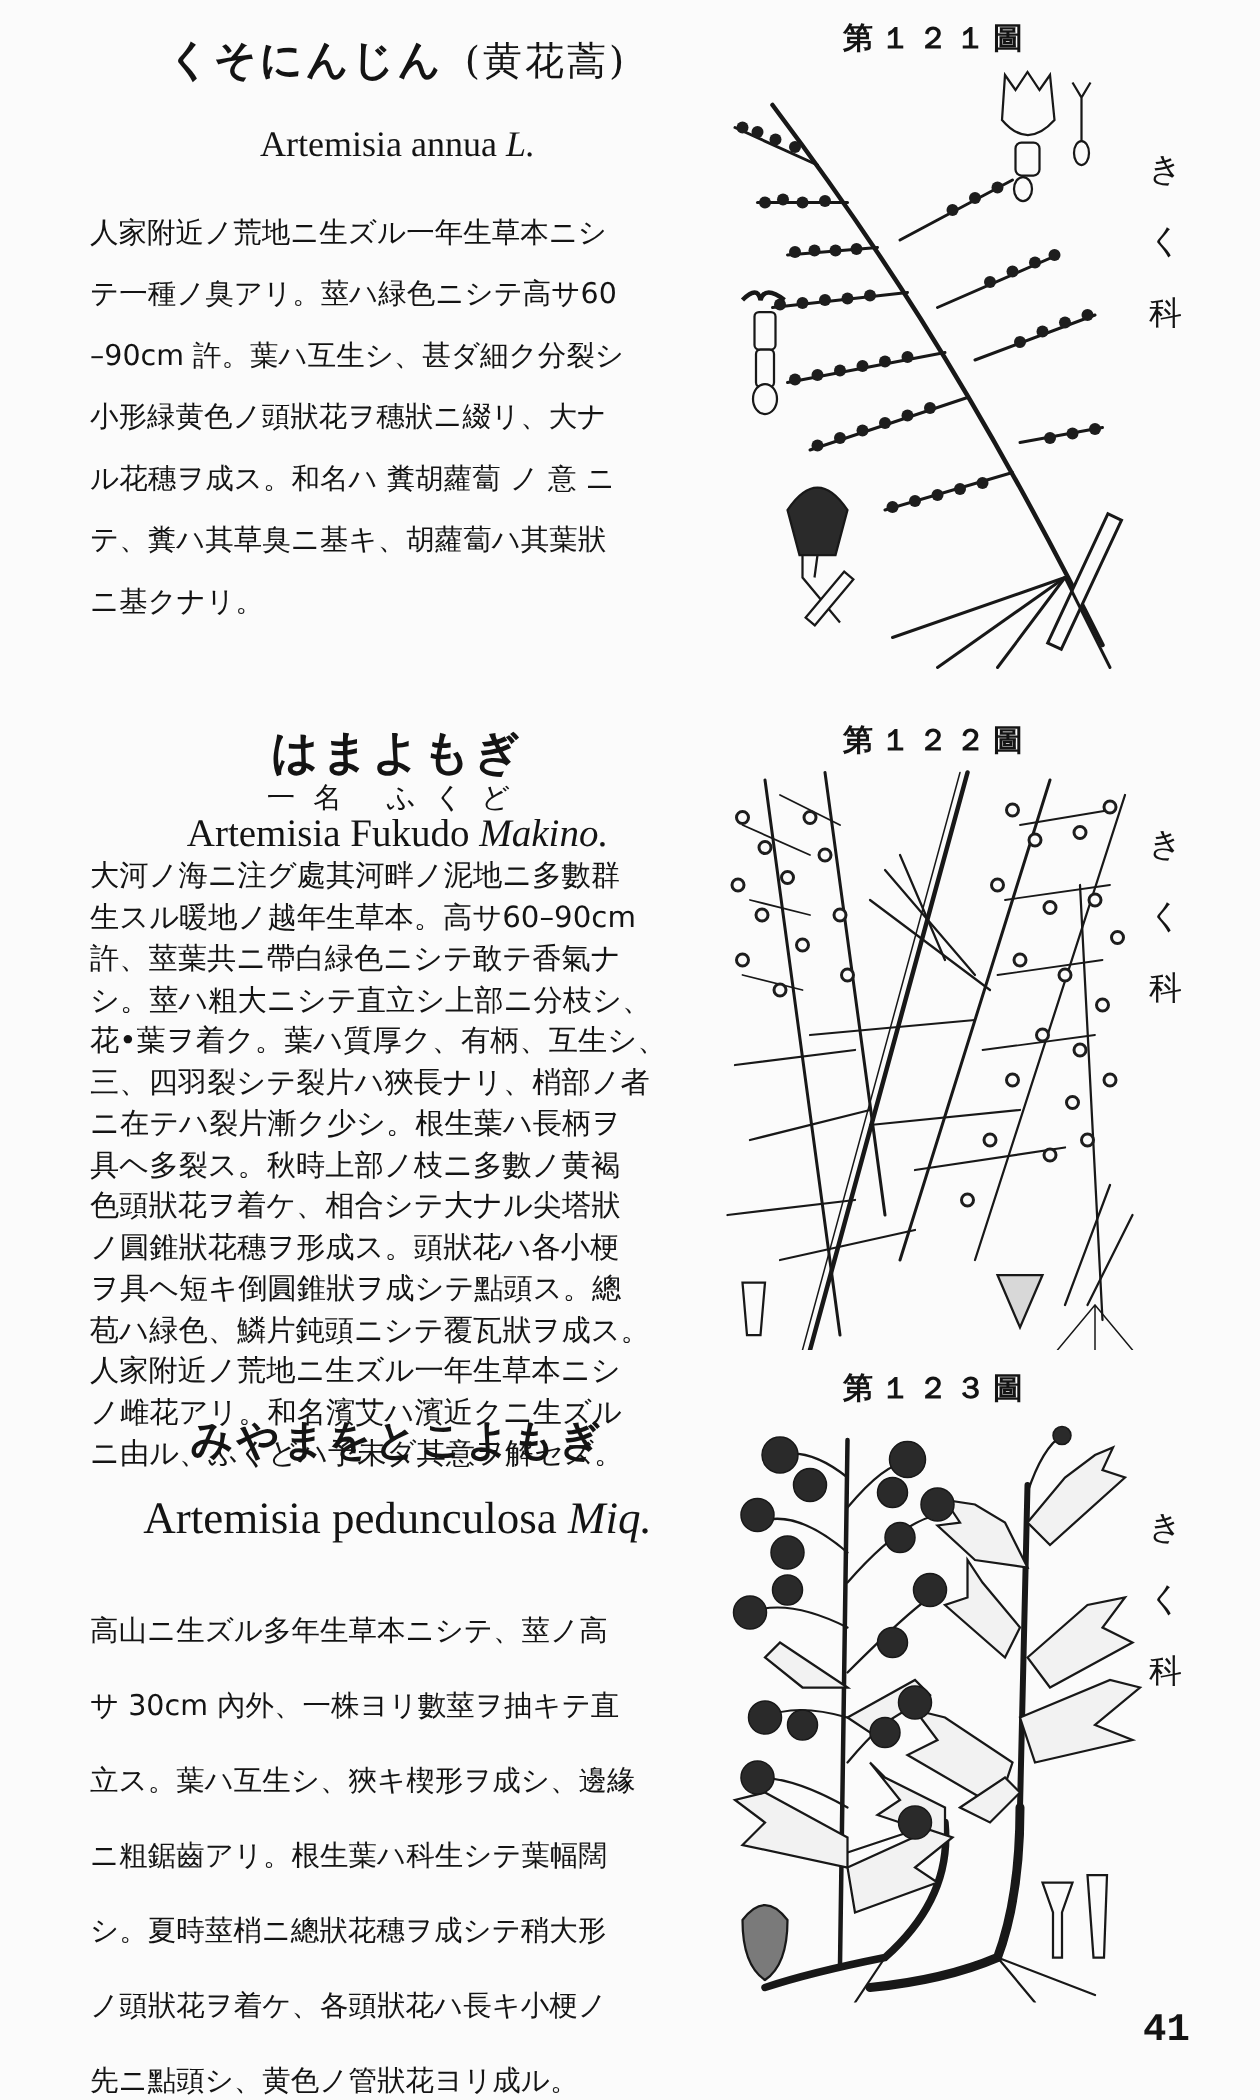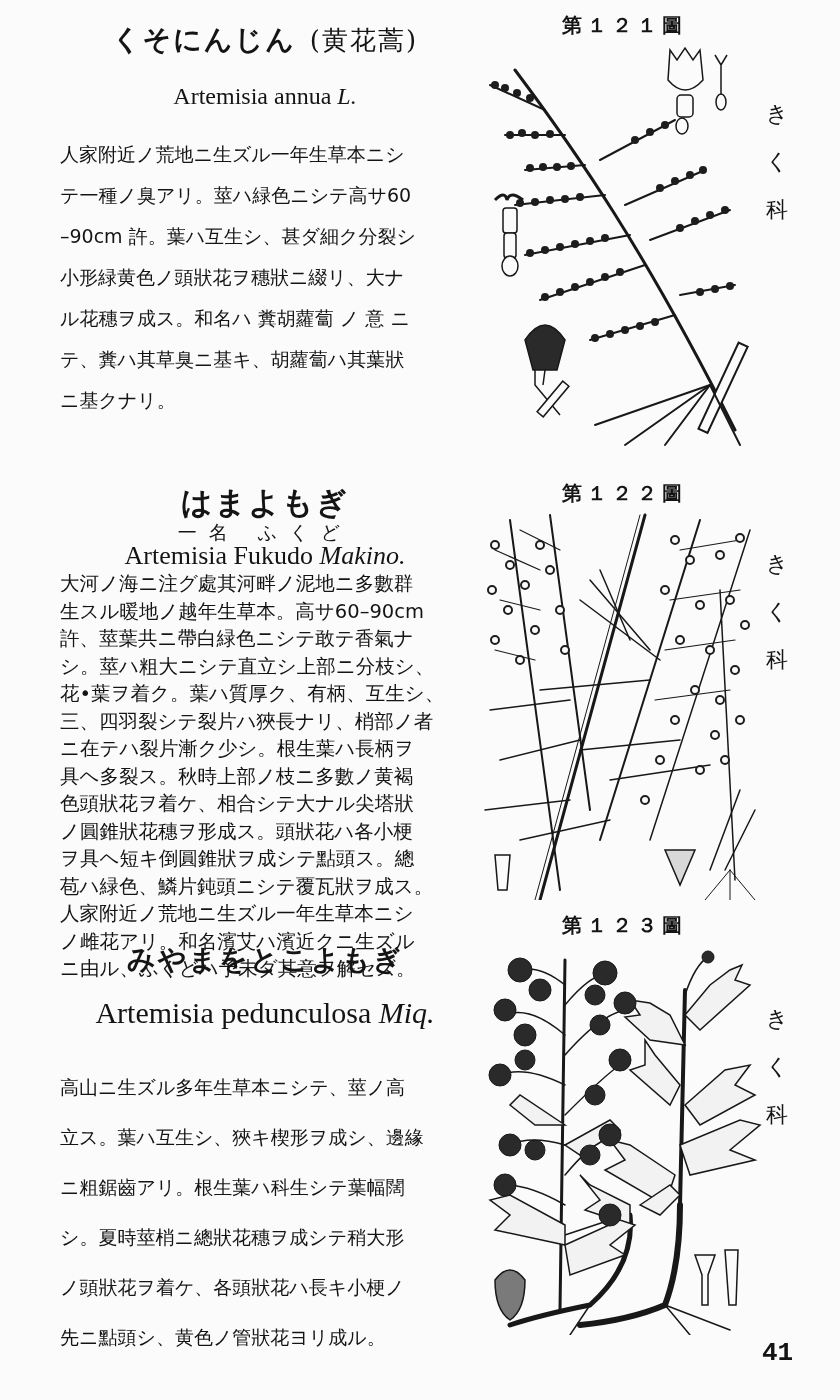--- a/index.html
+++ b/index.html
@@ -104,20 +104,21 @@
 <section class="entry" id="entry-3">
   <h2 class="jp-title">
     <span>みやまをとこよもぎ</span>
   </h2>
   <div class="sci-name">
     <span>Artemisia pedunculosa</span>
     <i>Miq.</i>
   </div>
   <div class="body-text">
     <span class="body-line">高山ニ生ズル多年生草本ニシテ、莖ノ高</span>
+    <span class="body-line">サ 30cm 內外、一株ヨリ數莖ヲ抽キテ直</span>
     <span class="body-line">立ス。葉ハ互生シ、狹キ楔形ヲ成シ、邊緣</span>
     <span class="body-line">ニ粗鋸齒アリ。根生葉ハ科生シテ葉幅闊</span>
     <span class="body-line">シ。夏時莖梢ニ總狀花穗ヲ成シテ稍大形</span>
     <span class="body-line">ノ頭狀花ヲ着ケ、各頭狀花ハ長キ小梗ノ</span>
     <span class="body-line">先ニ點頭シ、黄色ノ管狀花ヨリ成ル。</span>
   </div>
 </section>
 
 <div class="fig-label" id="fig-121-label">第１２１圖</div>
 <div class="fig-label" id="fig-122-label">第１２２圖</div>

